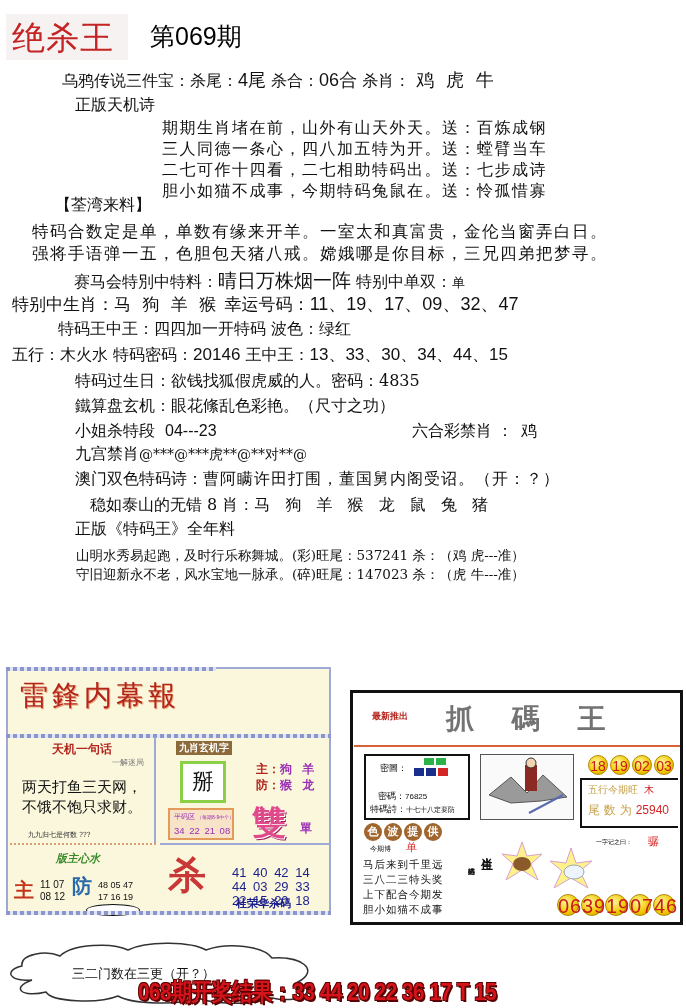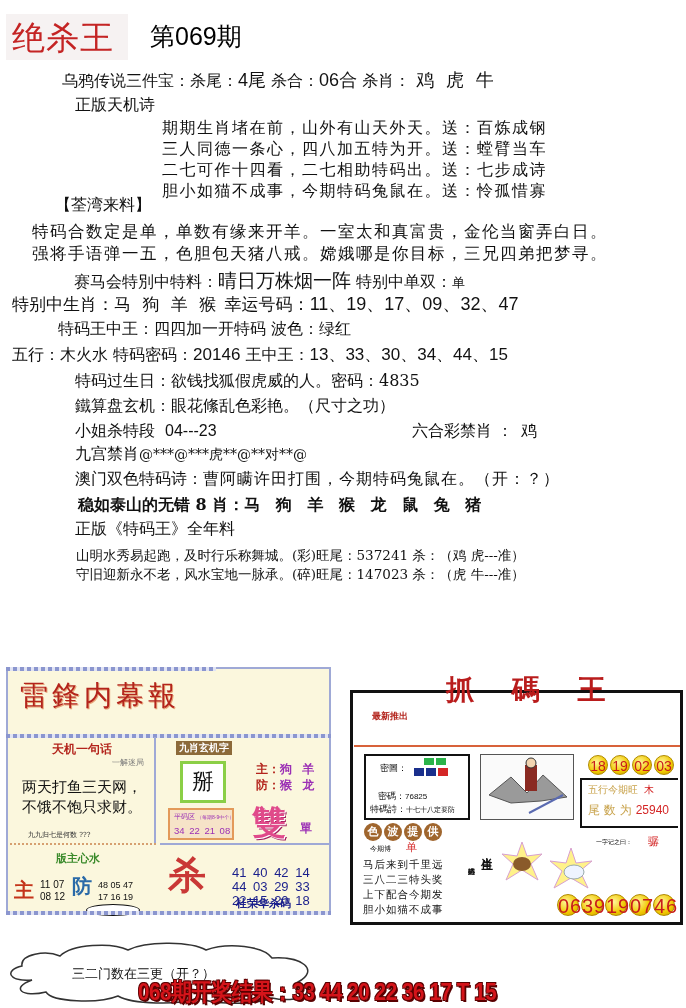--- a/index.html
+++ b/index.html
@@ -85,23 +85,23 @@
 <div class="abs line" style="left:75px; top:421px;">
   <span>小姐杀特段</span><span class="sans" style="margin-left:10px; font-size:16px;">04---23</span>
 </div>
 <div class="abs line" style="left:412px; top:421px;">
   <span>六合彩禁肖 ：</span><span style="margin-left:8px;">鸡</span>
 </div>
 <div class="abs line" style="left:75px; top:444px;">
   <span>九宫禁肖</span><span style="font-size:14px;">@***@***虎**@**对**@</span>
 </div>
 <div class="abs line" style="left:75px; top:469px;">
-  <span>澳门双色特码诗：</span><span style="letter-spacing:1px;">曹阿瞒许田打围，今期特码兔鼠在。（开：？）</span>
-</div>
-<div class="abs line" style="left:78px; top:495px;font-weight:bold;">
+  <span>澳门双色特码诗：</span><span style="letter-spacing:1px;">曹阿瞒许田打围，董国舅内阁受诏。（开：？）</span>
+</div>
+<div class="abs line" style="left:90px; top:495px;">
   <span>稳如泰山的无错 8 肖：</span><span style="letter-spacing:5px;">马 狗 羊 猴 龙 鼠 兔 猪</span>
 </div>
 <div class="abs line" style="left:75px; top:519px;">正版《特码王》全年料</div>
 <div class="abs" style="left:76px; top:547px; font-size:13.5px;">山明水秀易起跑，及时行乐称舞城。(彩)旺尾：537241 杀：（鸡 虎---准）</div>
 <div class="abs" style="left:76px; top:566px; font-size:13.5px;">守旧迎新永不老，风水宝地一脉承。(碎)旺尾：147023 杀：（虎 牛---准）</div>
 
 <div class="abs" id="leifeng"></div>
 <div class="dash-border" style="left:6px; top:667px; width:210px; height:4px;"></div>
 <div class="dash-border" style="left:6px; top:734px; width:325px; height:4px;"></div>
 <div class="abs" id="leifeng-title">雷鋒内幕報</div>
@@ -118,21 +118,21 @@
 <div class="abs" style="left:180px; top:761px; width:46px; height:42px; border:3px solid #8bcf46; background:#fff; font-size:22px; text-align:center; line-height:36px;">掰</div>
 <div class="abs" style="left:168px; top:808px; width:66px; height:32px; background:#f6e3c8; border:2px solid #e39a5a;"></div>
 <div class="abs sans" style="left:174px; top:812px; font-size:7px; color:#9b2fb5;"><span>平码区</span><span style="font-size:5px; margin-left:2px;">（每期8-9中个）</span></div>
 <div class="abs sans" style="left:174px; top:825px; font-size:9.5px; color:#9b2fb5; word-spacing:2px;">34 22 21 08</div>
 <div class="abs" style="left:256px; top:761px; font-size:12px; color:#9b2fb5; font-weight:bold;"><span style="color:#b3241c;">主：</span><span style="letter-spacing:3px;">狗 羊</span></div>
 <div class="abs" style="left:256px; top:777px; font-size:12px; color:#9b2fb5; font-weight:bold;"><span style="color:#b3241c;">防：</span><span style="letter-spacing:3px;">猴 龙</span></div>
 <div class="abs" style="left:252px; top:800px; font-size:34px; color:#e04a8a; font-weight:bold; text-shadow:1px 1px 0 #fff, 2px 2px 0 #a11e5e;">雙</div>
 <div class="abs" style="left:300px; top:820px; font-size:12px; color:#9b2fb5; font-weight:bold;">單</div>
 
 <div class="abs" id="box-ban"></div>
-<div class="abs" style="left:56px; top:851px; font-size:11px; color:#3a8a2a; font-weight:bold;">版主心水</div>
+<div class="abs" style="left:56px; top:851px; font-size:11px; color:#3a8a2a; font-weight:bold;font-style:italic;">版主心水</div>
 <div class="abs" style="left:14px; top:877px; font-size:20px; color:#c4341a; font-weight:bold;">主</div>
 <div class="abs sans" style="left:40px; top:879px; font-size:10px; line-height:12px; white-space:pre;"><div>11 07</div><div>08 12</div></div>
 <div class="abs" style="left:72px; top:873px; font-size:20px; color:#2a6aa8; font-weight:bold;">防</div>
 <div class="abs sans" style="left:98px; top:879px; font-size:9px; line-height:12px;">
     <div>48 05 47</div>
     <div>17 16 19</div>
   </div>
 <div class="abs" style="left:86px; top:904px; width:54px; height:12px; border:1.5px solid #111; border-radius:50%; background:#fff;"></div>
 
 <div class="abs" id="box-kill"></div>
@@ -140,21 +140,21 @@
 <div class="abs" style="left:236px; top:852px; font-size:11px; color:#1a1f8c; font-weight:bold;margin-top:44px;">杜荣华杀码</div>
 <div class="abs sans" style="left:232px; top:866px; font-size:13px; color:#1a1f8c; word-spacing:3px; line-height:14px;">
   <div>41 40 42 14</div>
   <div>44 03 29 33</div>
   <div>22 15 20 18</div>
 </div>
 <div class="dash-border" style="left:6px; top:911px; width:325px; height:4px;"></div>
 
 <div class="abs" id="zhuama"></div>
 <div class="abs" style="left:372px; top:710px; font-size:9px; color:#b3241c; font-weight:bold;">最新推出</div>
-<div class="abs" style="left:446px; top:671px; font-size:28px; color:#b91c1c; font-weight:bold; letter-spacing:14px;">抓 碼 王</div>
+<div class="abs" style="left:446px; top:700px; font-size:28px; color:#737373; font-weight:bold; letter-spacing:14px;">抓 碼 王</div>
 <div class="abs" style="left:354px; top:745px; width:326px; height:2px; background:#d8623a;"></div>
 
 <div class="abs" style="left:364px; top:754px; width:106px; height:66px; border:2px solid #111;"></div>
 <div class="abs" style="left:380px; top:762px; font-size:9px;">密圖：</div>
 <div class="abs" style="left:414px; top:758px; width:38px; height:22px;">
   <div style="position:absolute; left:10px; top:0; width:10px; height:7px; background:#2bb34a;"></div>
   <div style="position:absolute; left:22px; top:0; width:10px; height:7px; background:#2bb34a;"></div>
   <div style="position:absolute; left:0; top:10px; width:10px; height:8px; background:#1a2f8c;"></div>
   <div style="position:absolute; left:12px; top:10px; width:10px; height:8px; background:#1a2f8c;"></div>
   <div style="position:absolute; left:24px; top:10px; width:10px; height:8px; background:#d42626;"></div>

